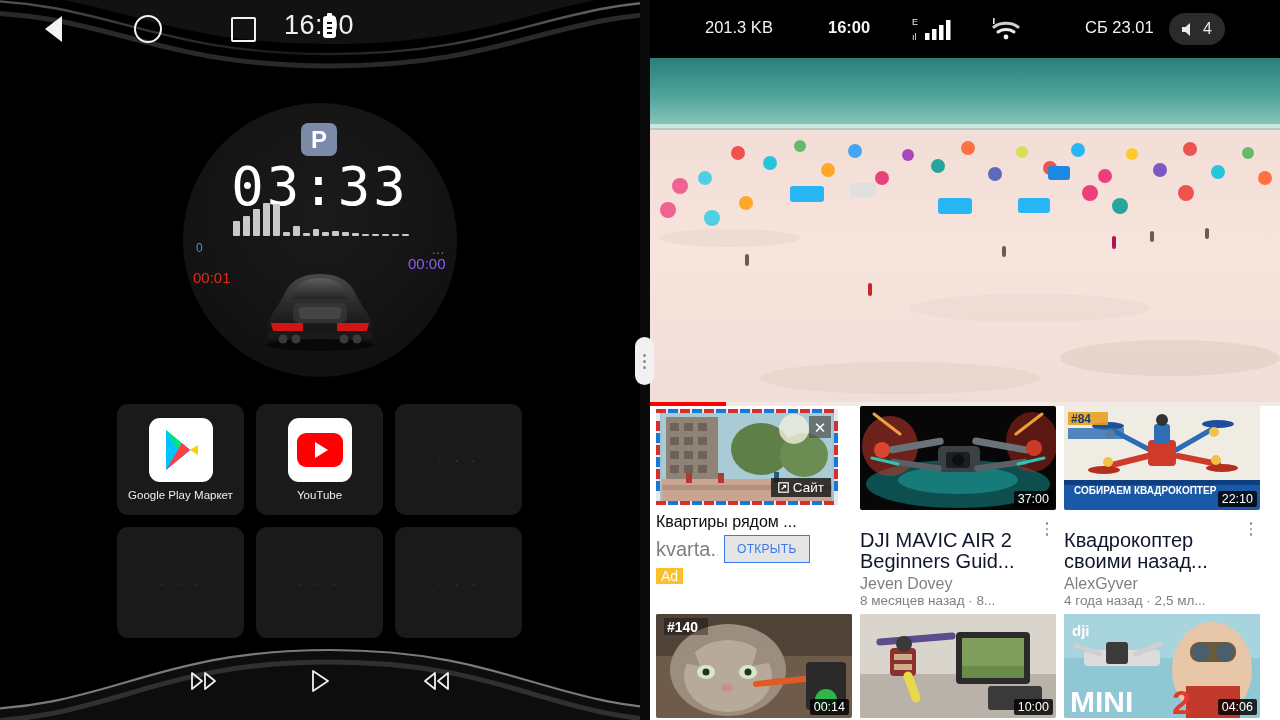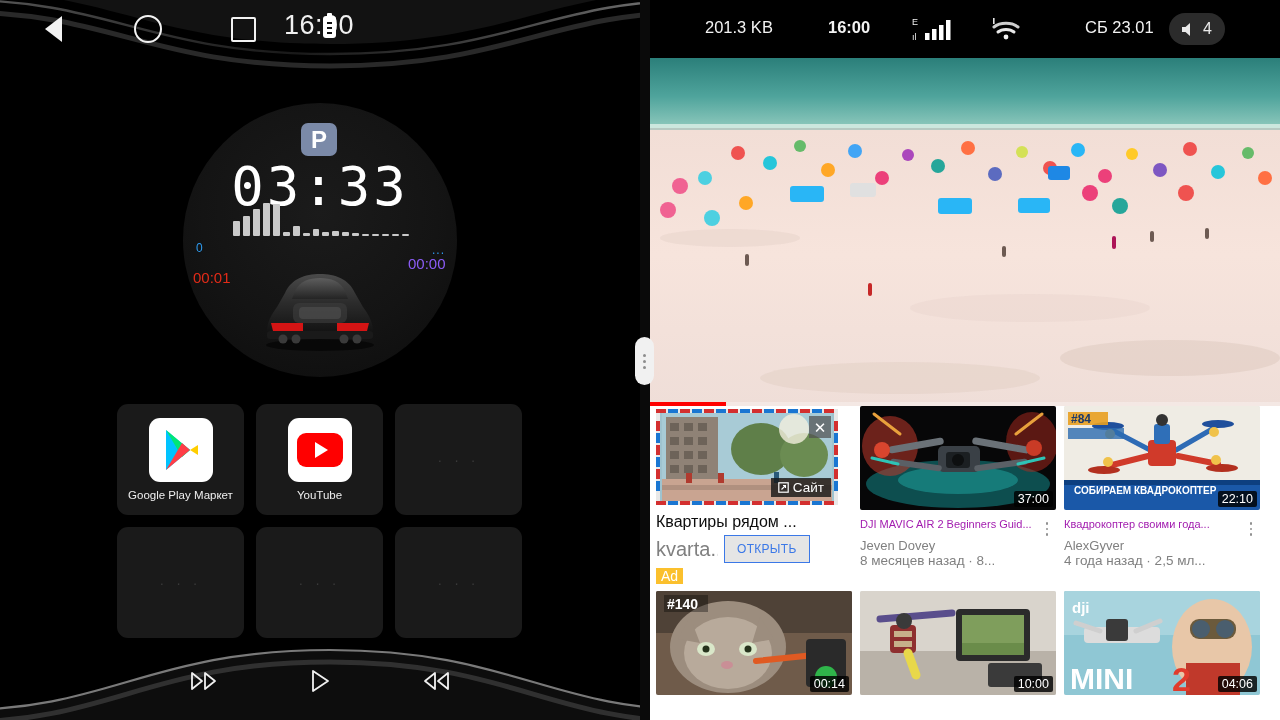--- a/index.html
+++ b/index.html
@@ -83,23 +83,23 @@
   #progress-track{position:absolute;left:0;bottom:0;width:630px;height:4px;background:rgba(255,255,255,.32);}
   #progress-fill{position:absolute;left:0;bottom:0;height:4px;background:#ff0000;}
 
   
   #feed{position:relative;width:630px;height:314px;background:#fff;overflow:hidden;}
   .feed-row{display:flex;padding:0 6px;gap:8px;}
   .feed-card{width:196px;position:relative;}
   .thumb{position:relative;width:196px;height:104px;border-radius:2px;overflow:hidden;background:#ddd;}
   .dur-badge{position:absolute;right:3px;bottom:3px;background:rgba(0,0,0,.82);color:#fff;font-size:12.5px;
              padding:1px 4px;border-radius:2px;}
-  .vid-title{margin-top:4px;font-size:11px;line-height:21px;color:#a21caf;max-height:42px;overflow:hidden;
+  .vid-title{margin-top:20px;font-size:20px;line-height:21px;color:#0f172a;max-height:42px;overflow:hidden;
              padding-right:18px;}
-  .vid-chan{margin-top:3px;font-size:13px;color:#808080;white-space:nowrap;overflow:hidden;}
+  .vid-chan{margin-top:3px;font-size:16px;color:#808080;white-space:nowrap;overflow:hidden;}
   .vid-meta{font-size:13.5px;color:#808080;white-space:nowrap;overflow:hidden;}
   .kebab{position:absolute;right:1px;top:110px;width:16px;height:26px;display:flex;flex-direction:column;
          align-items:center;justify-content:center;gap:3px;}
   .kb-dot{width:2.6px;height:2.6px;border-radius:50%;background:#909090;}
 
   
   #ad-card{width:196px;position:relative;}
   #ad-thumb{position:relative;width:182px;height:96px;margin-top:3px;overflow:hidden;}
   #ad-close{position:absolute;right:7px;top:7px;width:22px;height:22px;background:rgba(80,80,80,.72);
             display:flex;align-items:center;justify-content:center;color:#fff;font-size:15px;line-height:1;}
@@ -550,21 +550,21 @@
               <rect x="4" y="22" width="56" height="11" fill="#2b6bb0" opacity=".8"></rect>
               <text x="10" y="88" font-size="10" font-weight="bold" fill="#fff" font-family="Liberation Sans, sans-serif">СОБИРАЕМ КВАДРОКОПТЕР</text>
             </svg>
             <div class="dur-badge">22:10</div>
           </div>
           <div class="kebab">
             <div class="kb-dot"></div>
               <div class="kb-dot"></div>
               <div class="kb-dot"></div>
           </div>
-          <div class="vid-title">Квадрокоптер своими года...</div>
+          <div class="vid-title">Квадрокоптер своими назад...</div>
           <div class="vid-chan">AlexGyver</div>
           <div class="vid-meta">4 года назад · 2,5 мл...</div>
         </div>
       </div>
 
       <div class="feed-row" style="margin-top:6px;">
         <div class="feed-card">
           <div class="thumb">
             <svg viewBox="0 0 196 104" preserveAspectRatio="none" width="196" height="104">
               <rect width="196" height="104" fill="#6f5b4a"></rect>

